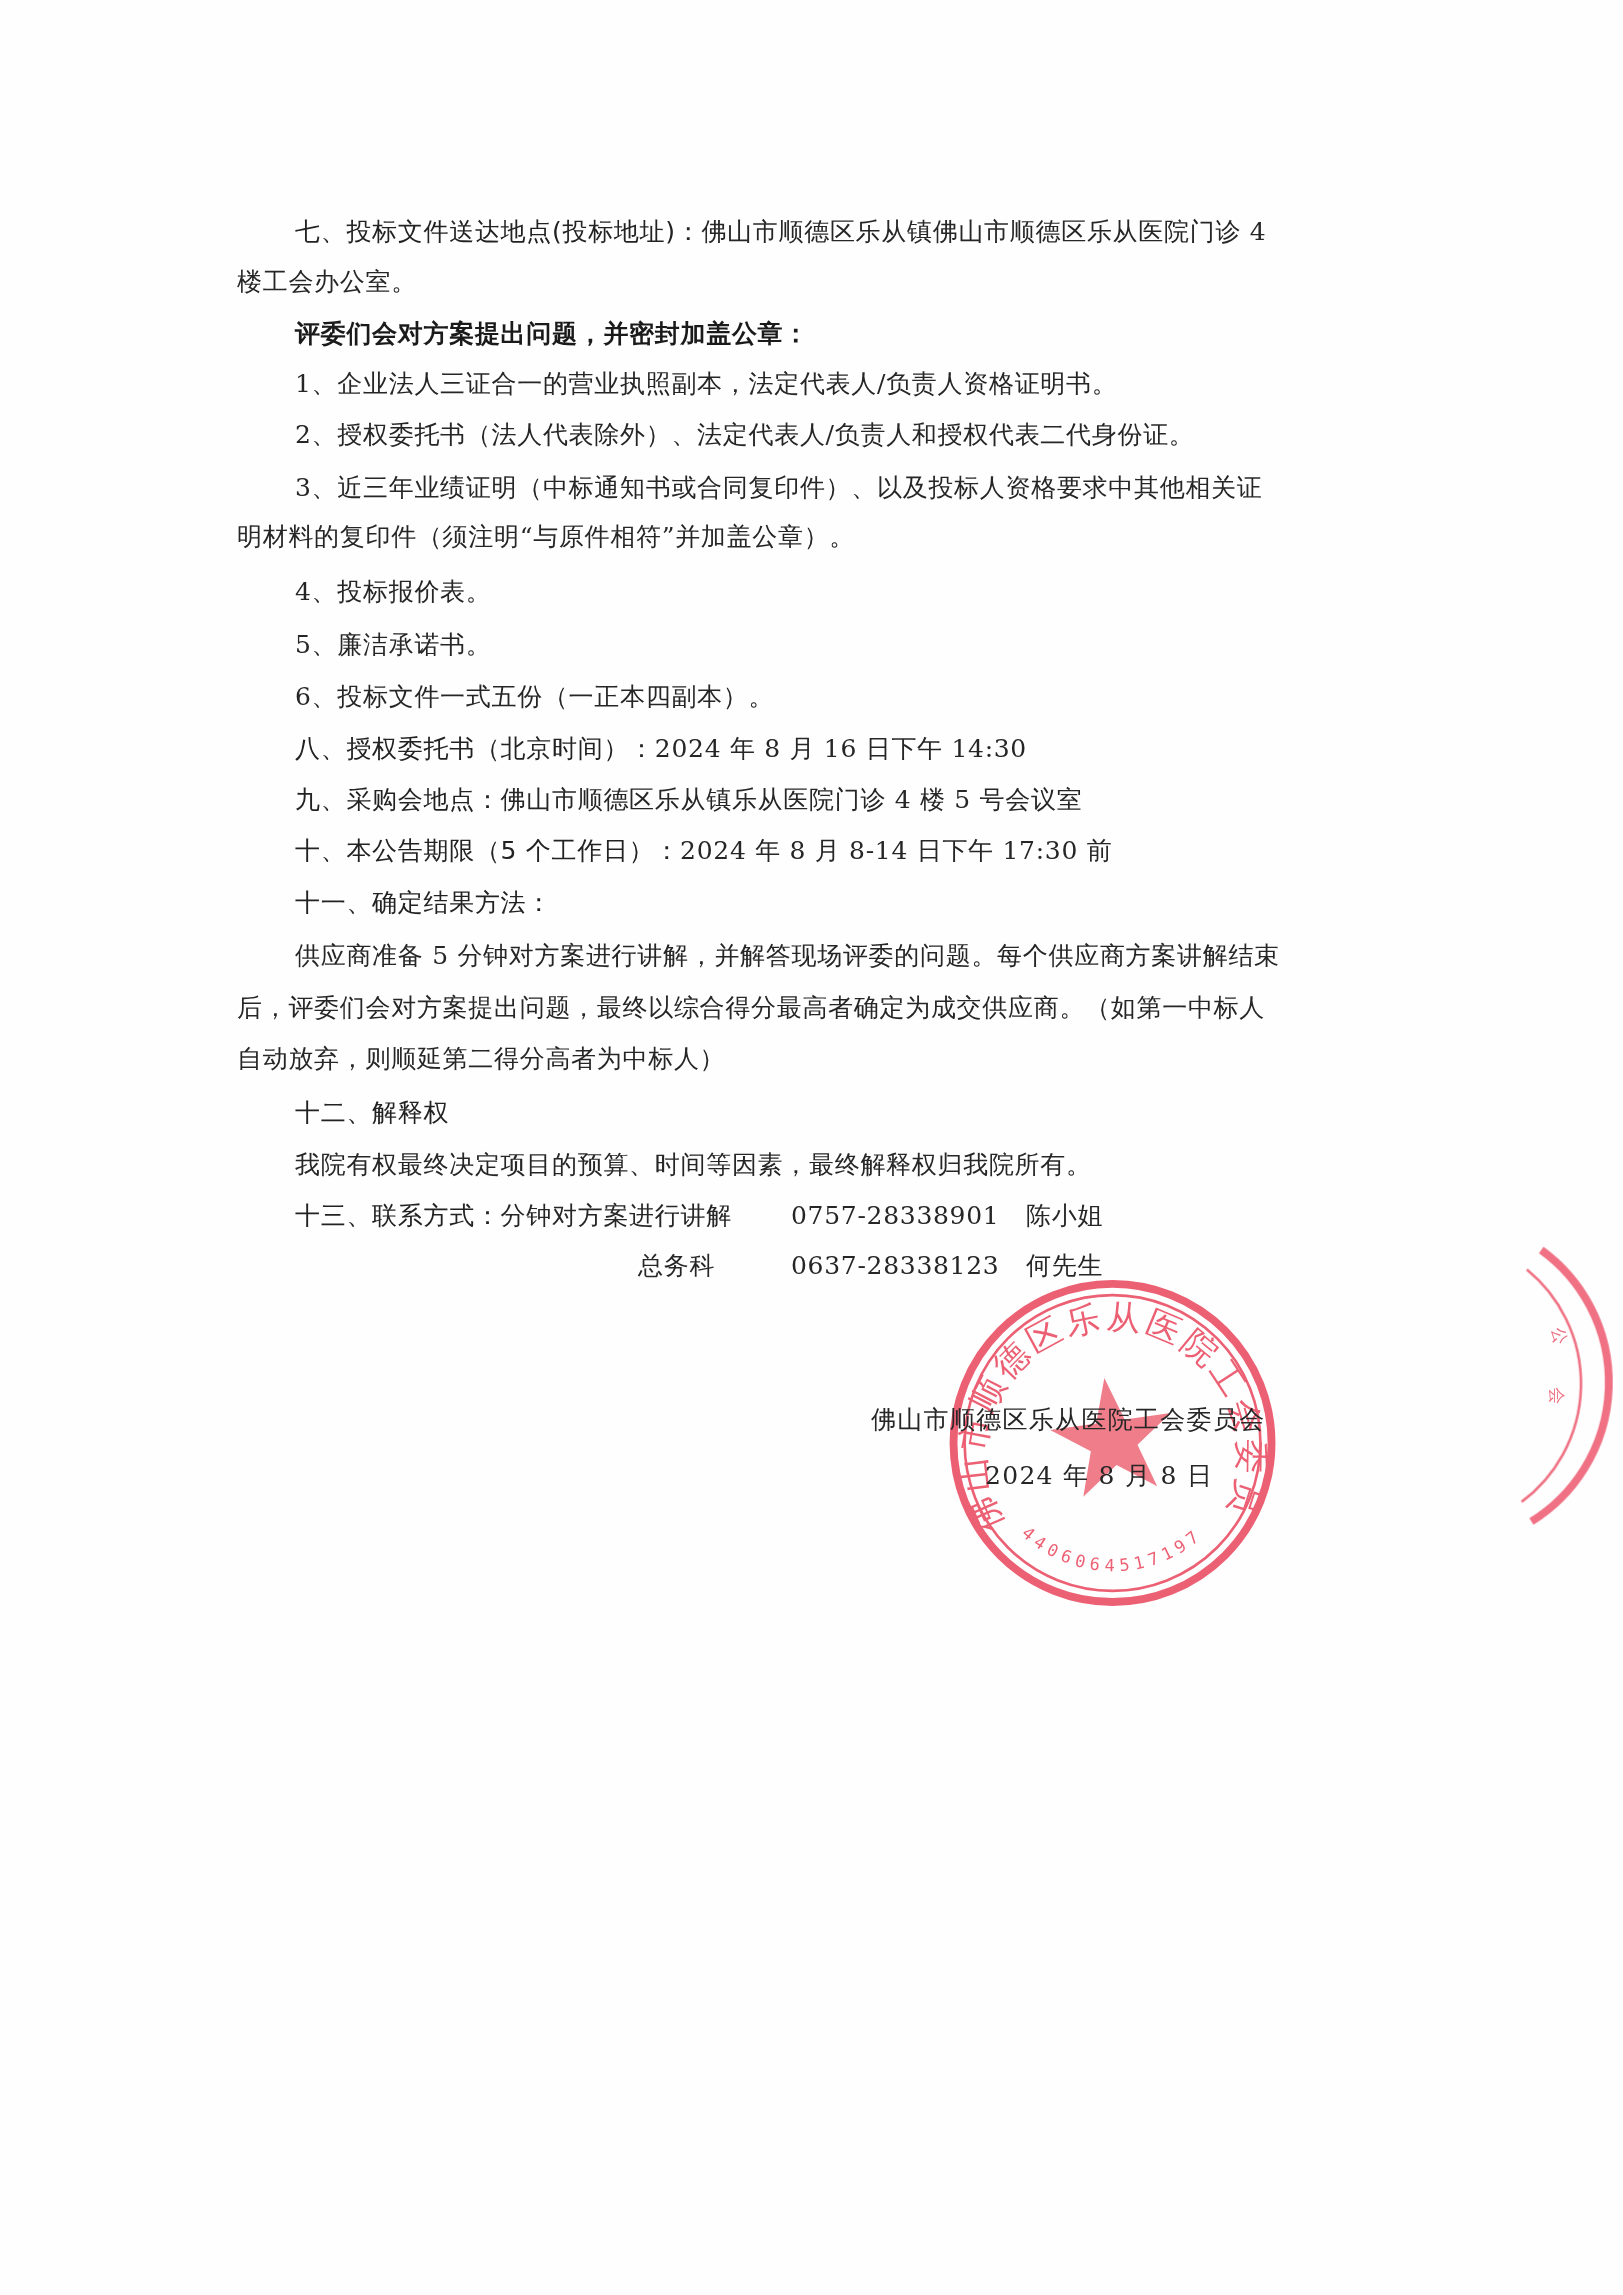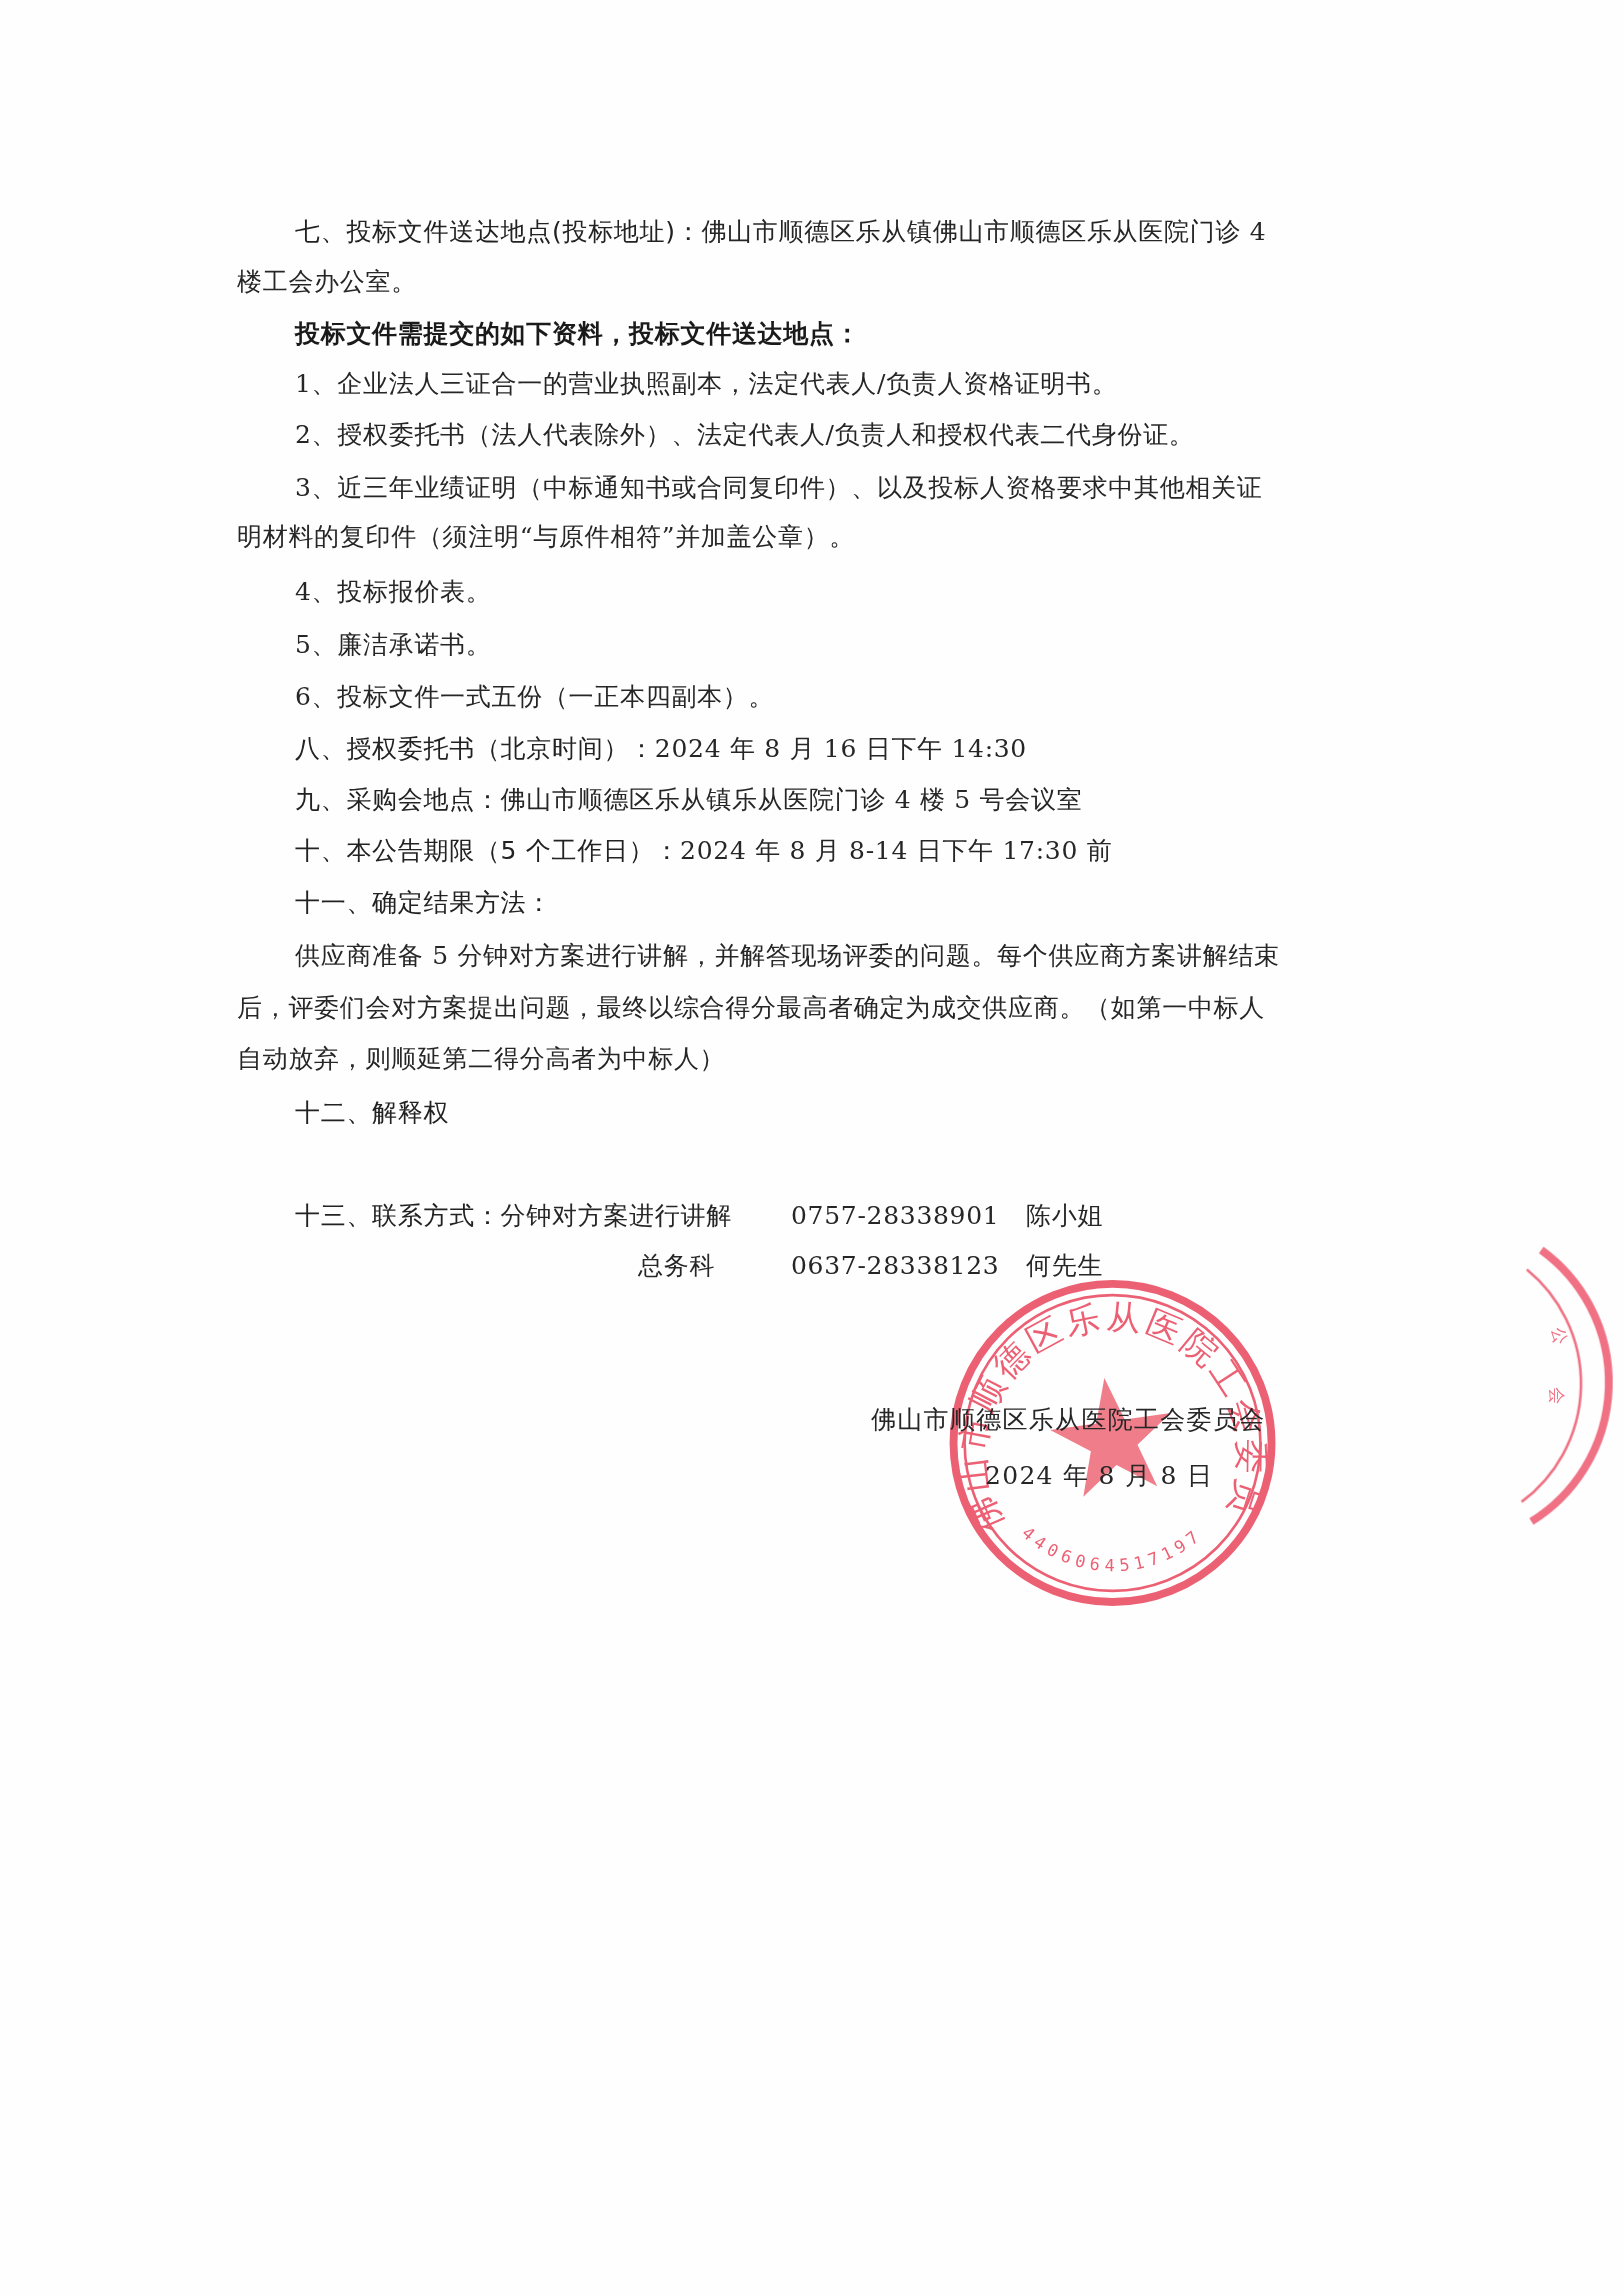--- a/index.html
+++ b/index.html
@@ -56,21 +56,21 @@
     </svg>
   </div>
 
   <div class="text-layer">
 
     <div class="line" style="left:295px; top:217px;">
       <span class="heading">七、投标文件送达地点(投标地址)：</span><span>佛山市顺德区乐从镇佛山市顺德区乐从医院门诊 4</span>
     </div>
     <div class="line" style="left:237px; top:267px;">楼工会办公室。</div>
 
-    <div class="line heavy" style="left:295px; top:319px;">投标文件需提交的如下资料，投标文件送达地点：</div>
+    <div class="line heavy" style="left:295px; top:319px;">评委们会对方案提出问题，并密封加盖公章：</div>
 
     <div class="line" style="left:295px; top:369px;">1、企业法人三证合一的营业执照副本，法定代表人/负责人资格证明书。</div>
     <div class="line" style="left:295px; top:420px;">2、授权委托书（法人代表除外）、法定代表人/负责人和授权代表二代身份证。</div>
     <div class="line" style="left:295px; top:473px;">3、近三年业绩证明（中标通知书或合同复印件）、以及投标人资格要求中其他相关证</div>
     <div class="line" style="left:237px; top:522px;">明材料的复印件（须注明“与原件相符”并加盖公章）。</div>
     <div class="line" style="left:295px; top:577px;text-align:center;">4、投标报价表。</div>
     <div class="line" style="left:295px; top:630px;">5、廉洁承诺书。</div>
     <div class="line" style="left:295px; top:682px;">6、投标文件一式五份（一正本四副本）。</div>
 
     <div class="line" style="left:295px; top:734px;">
@@ -84,20 +84,21 @@
     <div class="line" style="left:295px; top:836px;">
       <span class="heading">十、本公告期限（5 个工作日）：</span><span>2024 年 8 月 8-14 日下午 17:30 前</span>
     </div>
 
     <div class="line heading" style="left:295px; top:888px;">十一、确定结果方法：</div>
     <div class="line" style="left:295px; top:941px;">供应商准备 5 分钟对方案进行讲解，并解答现场评委的问题。每个供应商方案讲解结束</div>
     <div class="line" style="left:237px; top:993px;">后，评委们会对方案提出问题，最终以综合得分最高者确定为成交供应商。（如第一中标人</div>
     <div class="line" style="left:237px; top:1044px;">自动放弃，则顺延第二得分高者为中标人）</div>
 
     <div class="line heading" style="left:295px; top:1098px;">十二、解释权</div>
+    <div class="line" style="left:295px; top:1150px;">我院有权最终决定项目的预算、时间等因素，最终解释权归我院所有。</div>
 
     <div class="line" style="left:295px; top:1201px;">
       <span class="heading">十三、联系方式：</span><span>分钟对方案进行讲解</span>
     </div>
     <div class="line" style="left:791px; top:1201px;">0757-28338901</div>
     <div class="line" style="left:1026px; top:1201px;">陈小姐</div>
 
     <div class="line" style="left:638px; top:1251px;">总务科</div>
     <div class="line" style="left:791px; top:1251px;">0637-28338123</div>
     <div class="line" style="left:1026px; top:1251px;">何先生</div>

